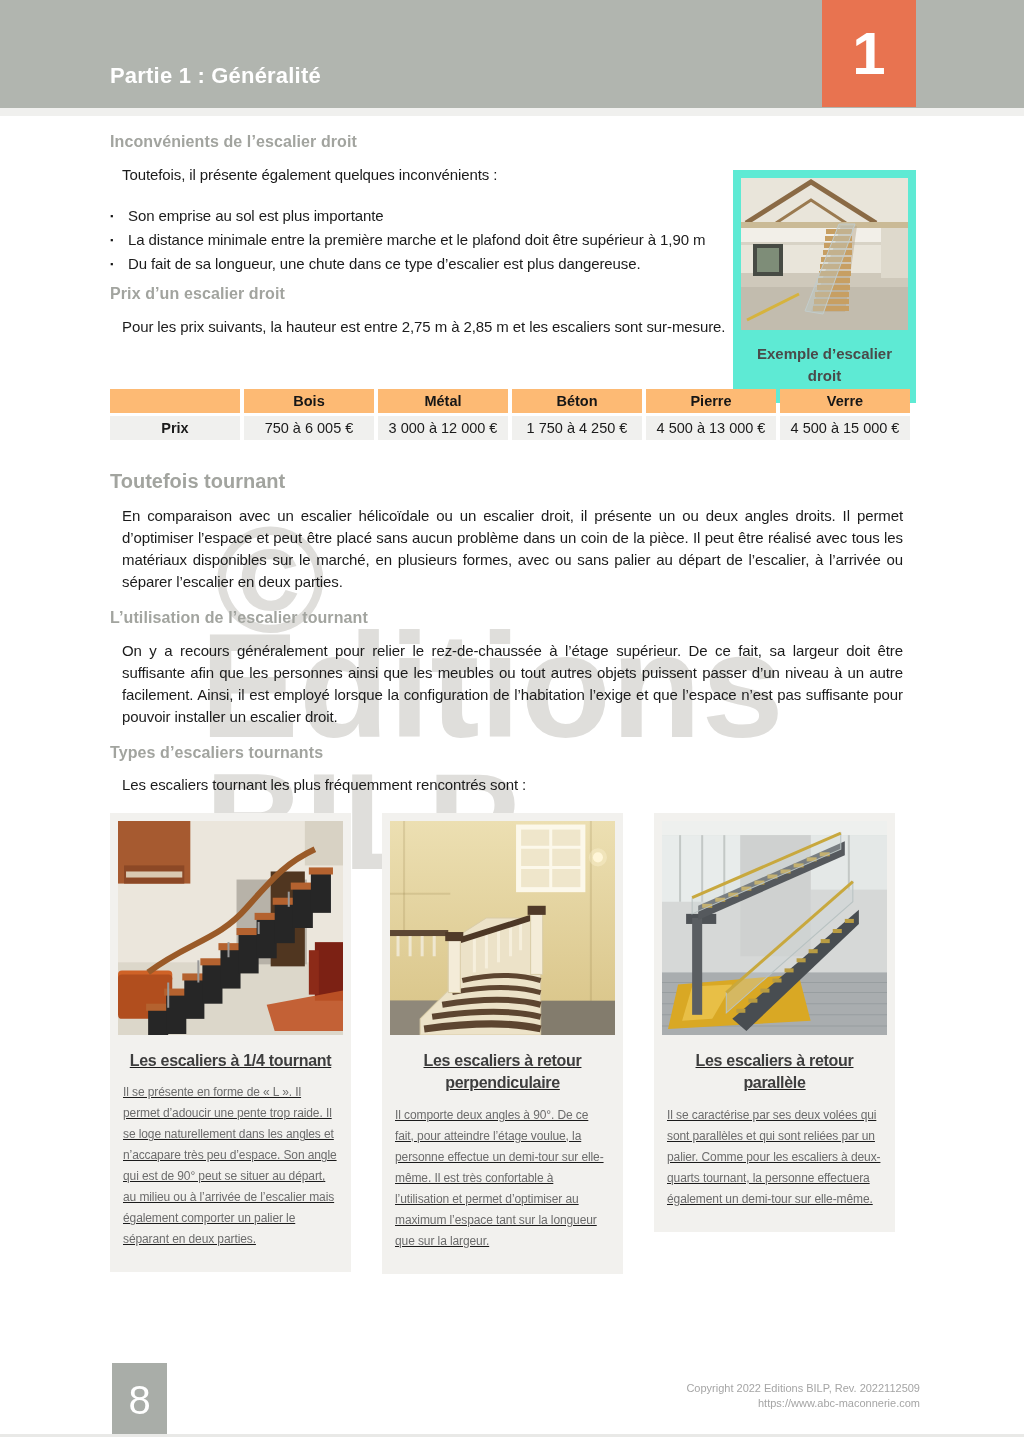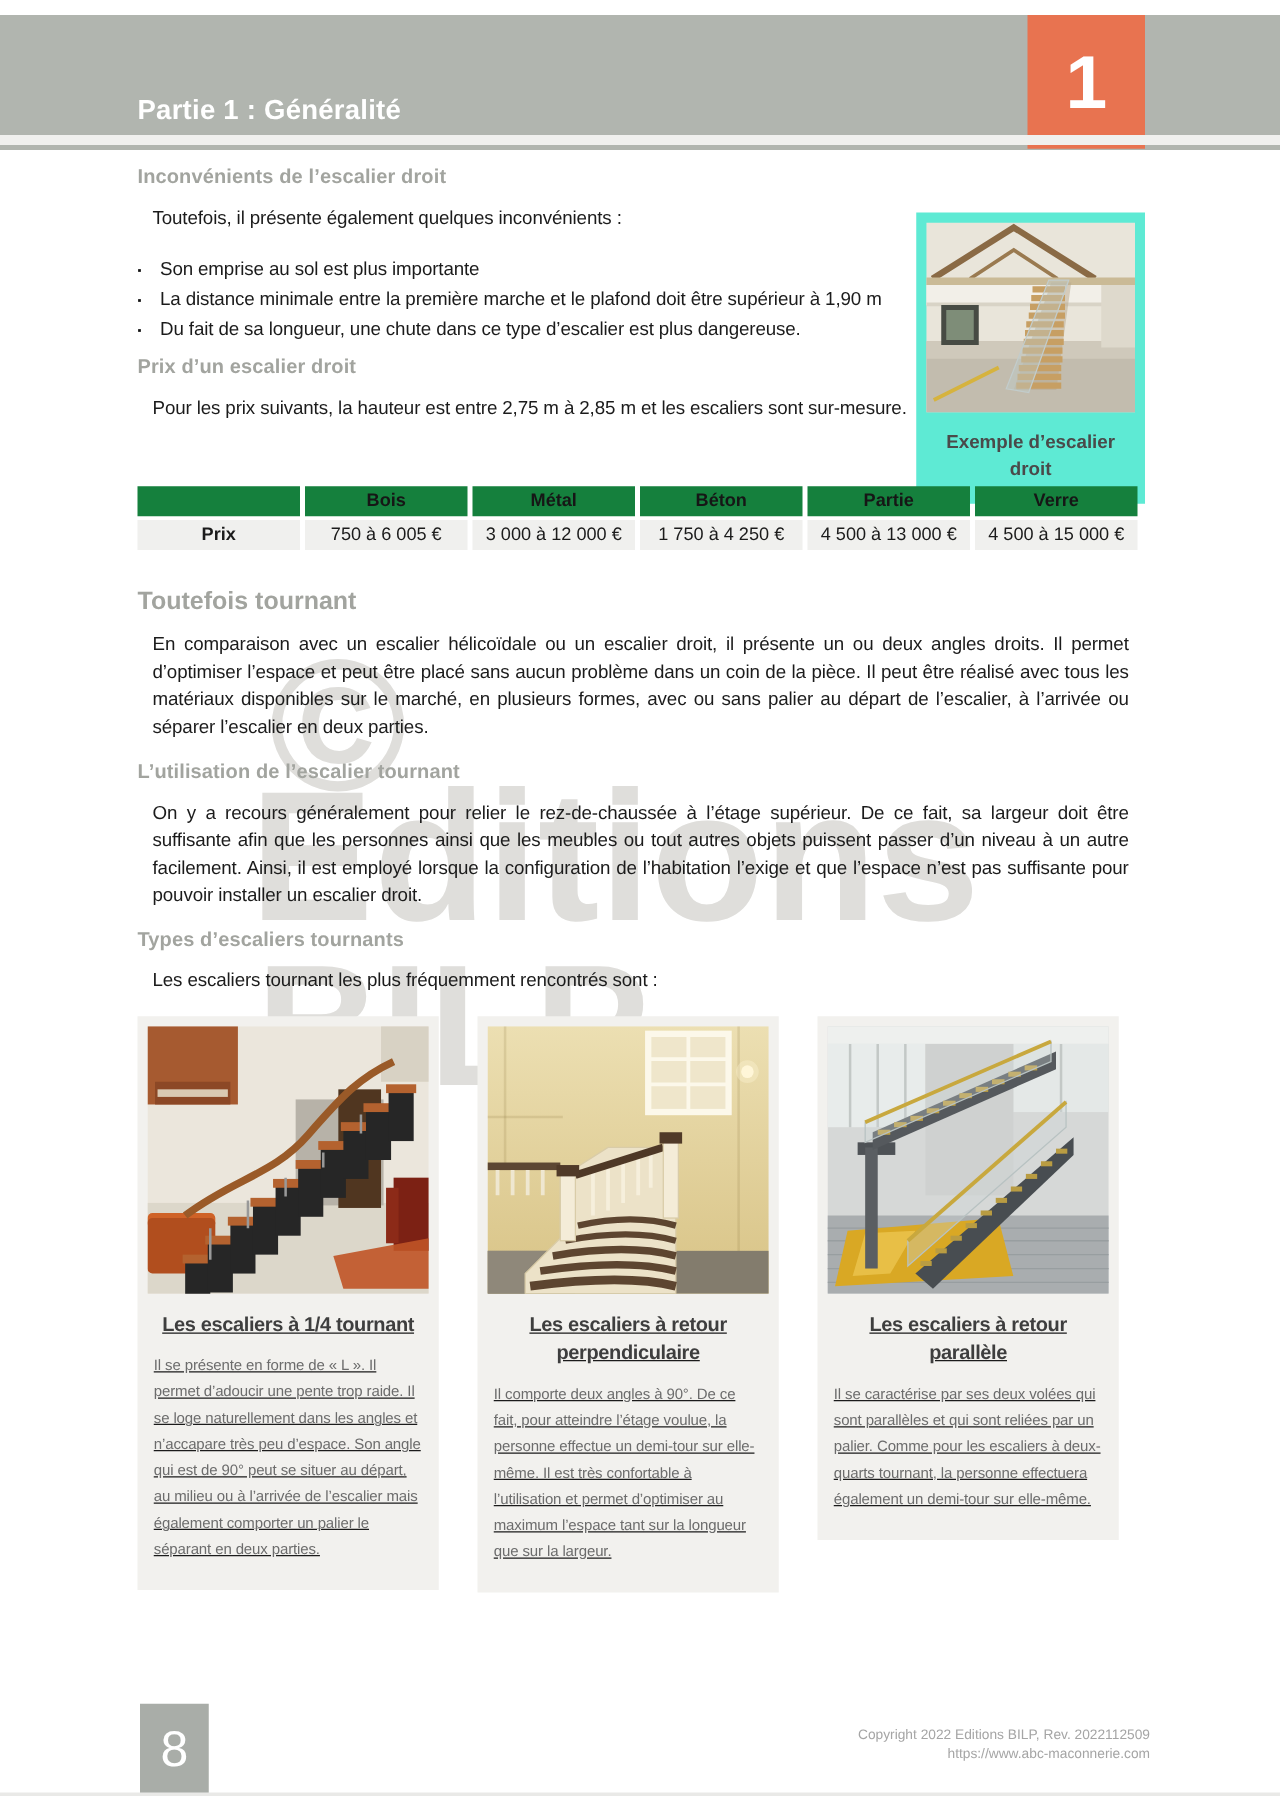--- a/index.html
+++ b/index.html
@@ -1,19 +1,19 @@
 <!DOCTYPE html>
 <html><head>
 <meta charset="utf-8">
 <style>
   html,body{margin:0;padding:0;background:#fff;}
   .page{position:relative;width:1024px;height:1437px;background:#ffffff;overflow:hidden;
         font-family:"Liberation Sans",sans-serif;color:#1b1b1b;}
   
-  .header-bar{position:absolute;top:12px;left:0;width:1024px;height:108px;background:#b1b5af;z-index:3;}
+  .header-bar{position:absolute;top:0;left:0;width:1024px;height:108px;background:#b1b5af;z-index:3;}
   .header-strip{position:absolute;top:108px;left:0;width:1024px;height:8px;background:#f0f0ee;z-index:3;}
   .header-title{position:absolute;left:110px;bottom:19px;color:#ffffff;font-size:22px;font-weight:bold;letter-spacing:.2px;}
   .chapter-box{position:absolute;left:822px;top:0;width:94px;height:107px;background:#e87350;
                display:flex;align-items:center;justify-content:center;}
   .chapter-num{color:#ffffff;font-size:60px;font-weight:bold;}
   
   .watermark{position:absolute;z-index:0;color:#dfdedb;font-weight:bold;line-height:1;white-space:nowrap;pointer-events:none;}
   .wm-c{left:215px;top:505px;font-size:150px;}
   .wm-editions{left:200px;top:612px;font-size:148px;}
   .wm-bilp{left:205px;top:752px;font-size:138px;}
@@ -30,21 +30,21 @@
   .bullet-item{display:flex;margin-bottom:2px;}
   .bullet-marker{width:18px;flex:0 0 18px;font-size:9px;line-height:22px;color:#111;}
   .bullet-text{flex:1;font-size:15px;line-height:22px;letter-spacing:-0.1px;}
   .mt-prix{margin-top:10px;}
   
   .price-table{margin-top:51px;width:800px;}
   .pt-row{display:flex;gap:4px;}
   .pt-row + .pt-row{margin-top:3px;}
   .pt-corner{flex:0 0 40px;}
   .pt-cell{flex:1;display:flex;align-items:center;justify-content:center;font-size:14.5px;}
-  .pt-head .pt-cell{background:#15803d;height:24px;font-weight:bold;color:#161616;}
+  .pt-head .pt-cell{background:#fdba74;height:24px;font-weight:bold;color:#161616;}
   .pt-body .pt-cell{background:#f0f0ee;height:24px;color:#1b1b1b;}
   .pt-label{font-weight:bold;}
   
   .figure-card{position:absolute;z-index:1;left:733px;top:170px;width:167px;background:#5eead4;padding:8px 8px 16px 8px;}
   .figure-photo{display:block;width:167px;height:152px;}
   .figure-caption{font-size:15px;font-weight:bold;color:#4a4a4a;text-align:center;line-height:1.45;margin-top:13px;}
   
   .cards{display:flex;gap:31px;margin-top:17px;align-items:flex-start;}
   .card{width:225px;background:#f2f1ee;padding:8px 8px 22px 8px;text-decoration:underline;}
   .card-photo{display:block;width:225px;height:214px;}
@@ -131,21 +131,21 @@
       <div class="h-sub mt-prix">Prix d’un escalier droit</div>
       <p class="para prix-para">Pour les prix suivants, la hauteur est entre 2,75 m à 2,85 m et les escaliers sont sur-mesure.</p>
     </div>
 
     <div class="price-table">
       <div class="pt-row pt-head">
         <div class="pt-cell pt-corner"></div>
         <div class="pt-cell">Bois</div>
         <div class="pt-cell">Métal</div>
         <div class="pt-cell">Béton</div>
-        <div class="pt-cell">Partie</div>
+        <div class="pt-cell">Pierre</div>
         <div class="pt-cell">Verre</div>
       </div>
       <div class="pt-row pt-body">
         <div class="pt-cell pt-corner pt-label">Prix</div>
         <div class="pt-cell">750 à 6 005 €</div>
         <div class="pt-cell">3 000 à 12 000 €</div>
         <div class="pt-cell">1 750 à 4 250 €</div>
         <div class="pt-cell">4 500 à 13 000 €</div>
         <div class="pt-cell">4 500 à 15 000 €</div>
       </div>

